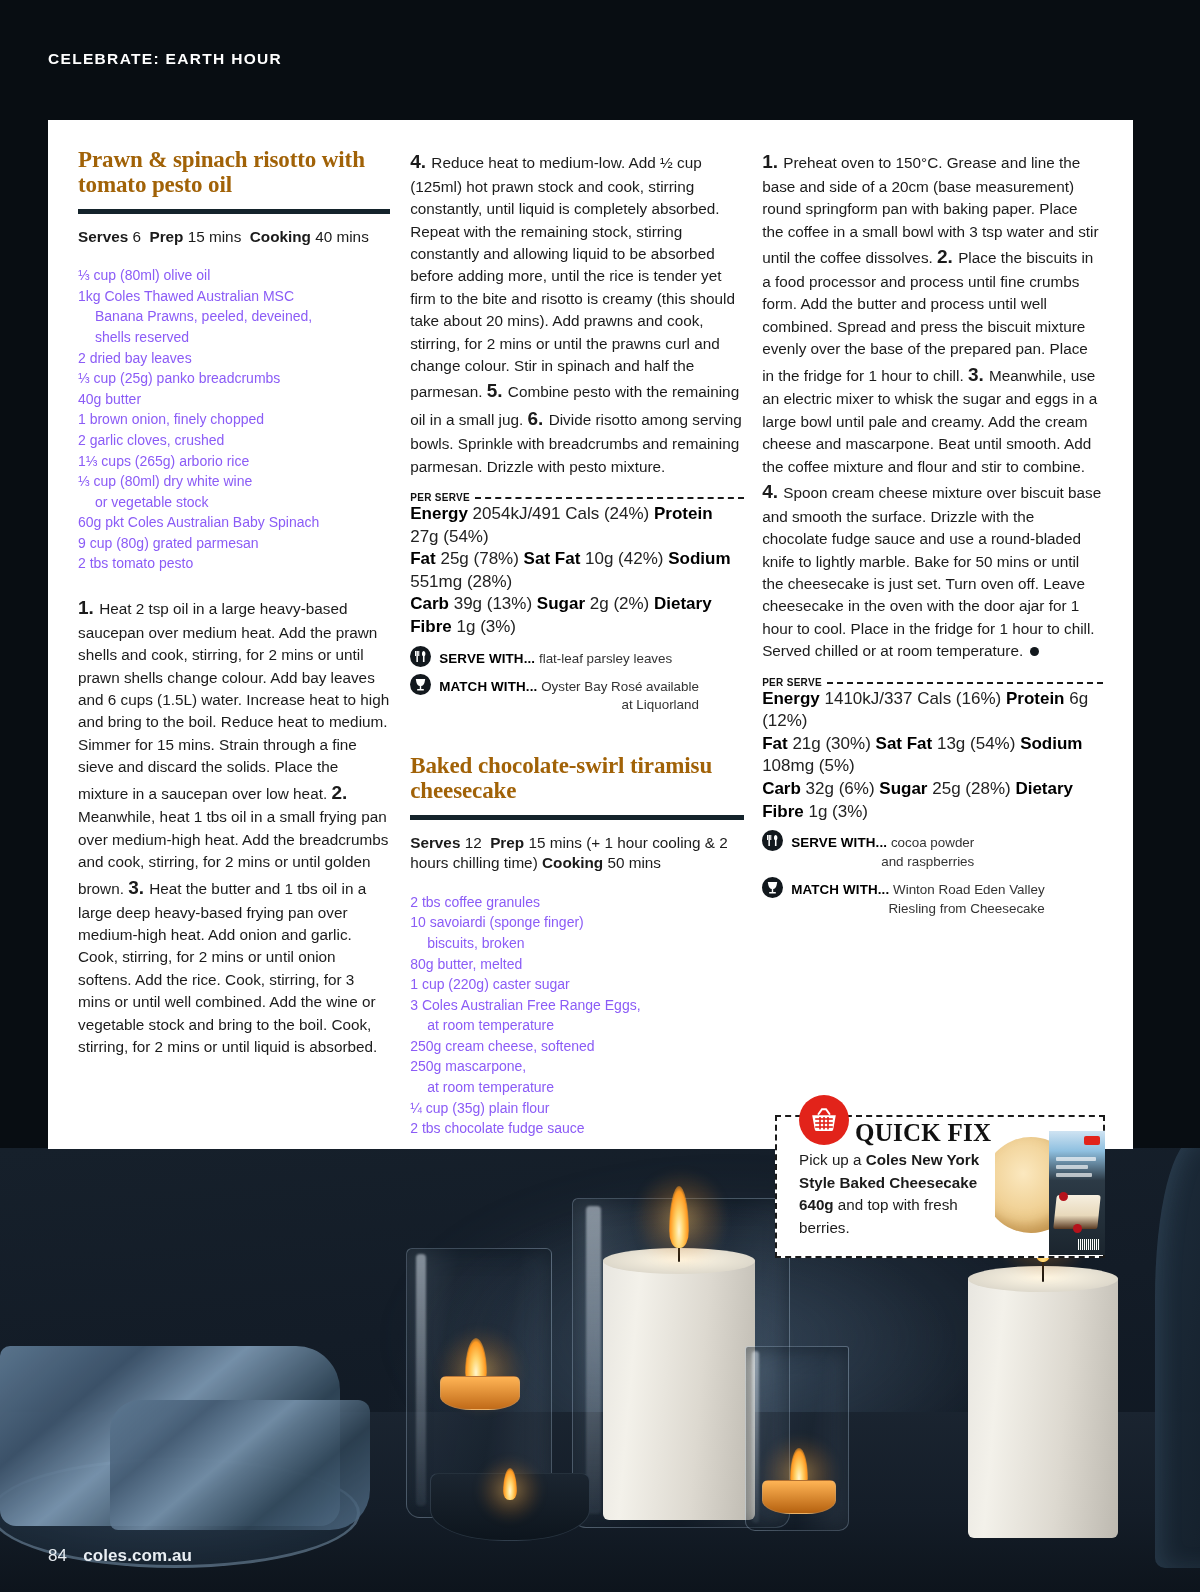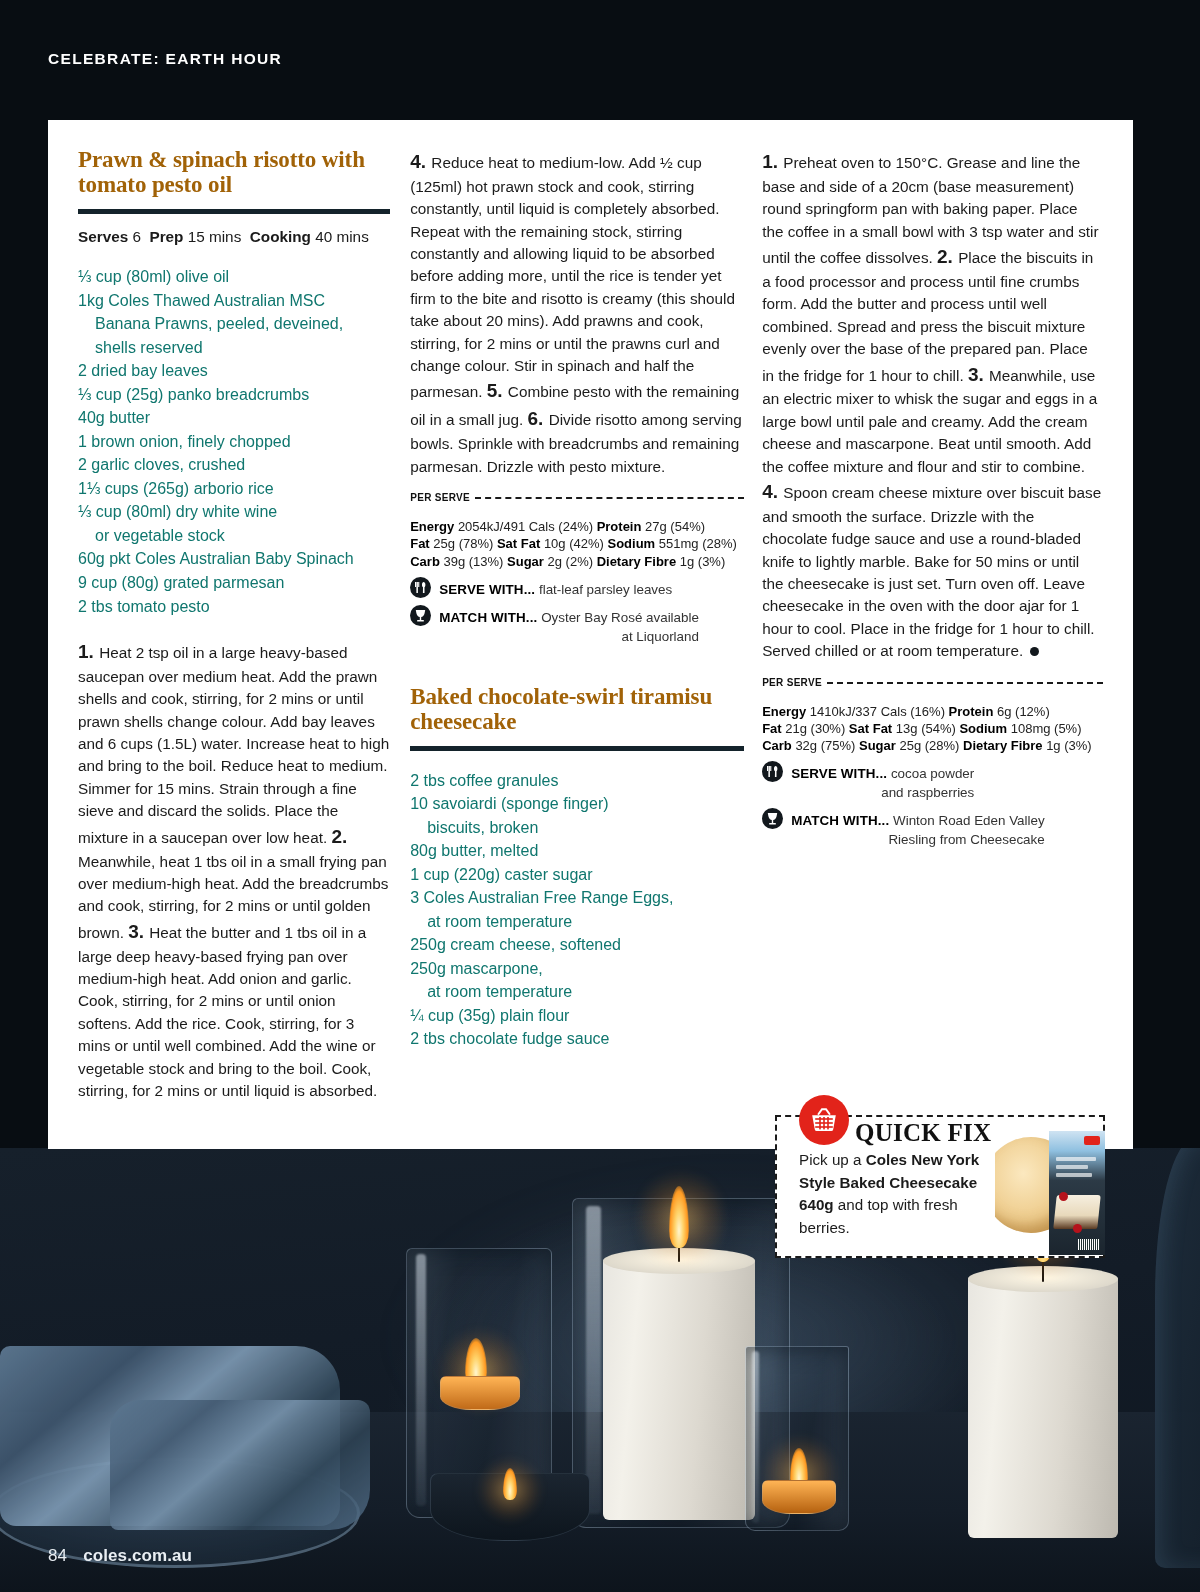--- a/index.html
+++ b/index.html
@@ -146,23 +146,23 @@
   .meta {
     font-size: 15.3px;
     color: #1b1b1b;
     line-height: 1.35;
     margin-bottom: 4px;
   }
   .meta b { font-weight: 700; }
 
   .ingredients {
     margin-top: 18px;
-    font-size: 16px;
+    font-size: 14px;
     line-height: 1.47;
-    color: #0f766e;
+    color: #8b5cf6;
   }
   .ingredients li { list-style: none; }
   .ingredients li.indent { padding-left: 17px; }
 
   .steps {
     margin-top: 20px;
     font-size: 15.3px;
     line-height: 1.465;
     color: #1b1b1b;
     text-align: left;
@@ -188,24 +188,24 @@
   .per-serve-label {
     font-size: 10px; font-weight: 700; letter-spacing: .03em; color: #111;
     white-space: nowrap;
   }
   .dash-line {
     flex: 1; height: 0;
     border-top: 2.2px dashed #1a1a1a;
     margin-top: 2px;
   }
   .nutri-lines {
-    font-size: 13px;
+    font-size: 17px;
     line-height: 1.33;
     color: #222;
-    margin-top: 15px;
+    margin-top: 0;
   }
   .nutri-lines b { font-weight: 700; color: #000; }
 
   .with-row {
     display: flex; align-items: flex-start; gap: 8px;
     margin-top: 9px;
     font-size: 13.4px;
     line-height: 1.3;
     color: #333;
   }
@@ -417,20 +417,28 @@
             <span>Oyster Bay Rosé available</span>
             <div class="with-cont">at Liquorland</div>
           </span>
         </div>
       </div>
 
       <div style="height:40px"></div>
 
       <div class="recipe-title">Baked chocolate-swirl tiramisu cheesecake</div>
       <div class="rule"></div>
+      <div class="meta">
+        <b>Serves</b>
+        <span>12</span>&nbsp;
+        <b>Prep</b>
+        <span>15 mins (+ 1 hour cooling &amp; 2 hours chilling time)</span>
+        <b>Cooking</b>
+        <span>50 mins</span>
+      </div>
       <ul class="ingredients" id="r2-ingredients">
           <li class="">2 tbs coffee granules</li>
           <li class="">10 savoiardi (sponge finger)</li>
           <li class="indent">biscuits, broken</li>
           <li class="">80g butter, melted</li>
           <li class="">1 cup (220g) caster sugar</li>
           <li class="">3 Coles Australian Free Range Eggs,</li>
           <li class="indent">at room temperature</li>
           <li class="">250g cream cheese, softened</li>
           <li class="">250g mascarpone,</li>
@@ -444,21 +452,21 @@
       <div class="steps" id="r2-steps" style="margin-top:0"><div style="display: inline;"><span class="num">1. </span><span>Preheat oven to 150°C. Grease and line the base and side of a 20cm (base measurement) round springform pan with baking paper. Place the coffee in a small bowl with 3 tsp water and stir until the coffee dissolves. </span></div><div style="display: inline;"><span class="num">2. </span><span>Place the biscuits in a food processor and process until fine crumbs form. Add the butter and process until well combined. Spread and press the biscuit mixture evenly over the base of the prepared pan. Place in the fridge for 1 hour to chill. </span></div><div style="display: inline;"><span class="num">3. </span><span>Meanwhile, use an electric mixer to whisk the sugar and eggs in a large bowl until pale and creamy. Add the cream cheese and mascarpone. Beat until smooth. Add the coffee mixture and flour and stir to combine. </span></div><div style="display: inline;"><span class="num">4. </span><span>Spoon cream cheese mixture over biscuit base and smooth the surface. Drizzle with the chocolate fudge sauce and use a round-bladed knife to lightly marble. Bake for 50 mins or until the cheesecake is just set. Turn oven off. Leave cheesecake in the oven with the door ajar for 1 hour to cool. Place in the fridge for 1 hour to chill. Served chilled or at room temperature. </span></div><span class="endmark"></span></div>
 
       <div class="nutrition">
         <div class="per-serve-row">
           <span class="per-serve-label">PER SERVE</span>
           <span class="dash-line"></span>
         </div>
         <div class="nutri-lines" id="r2-nutri">
             <div><b>Energy </b><span>1410kJ/337 Cals (16%) </span><b>Protein </b><span>6g (12%)</span></div>
             <div><b>Fat </b><span>21g (30%) </span><b>Sat Fat </b><span>13g (54%) </span><b>Sodium </b><span>108mg (5%)</span></div>
-            <div><b>Carb </b><span>32g (75%) </span><b>Sugar </b><span>25g (28%) </span><b>Dietary Fibre </b><span>1g (3%)</span></div>
+            <div><b>Carb </b><span>32g (6%) </span><b>Sugar </b><span>25g (28%) </span><b>Dietary Fibre </b><span>1g (3%)</span></div>
           </div>
 
         <div class="with-row">
           <span class="badge-icon">
             <svg width="21" height="21" viewBox="0 0 21 21" aria-hidden="true">
               <rect x="6.4" y="5" width="1.5" height="11" fill="#fff"></rect>
               <rect x="5" y="5" width="1.1" height="5" fill="#fff"></rect>
               <rect x="8.2" y="5" width="1.1" height="5" fill="#fff"></rect>
               <path d="M13.6 5 c2 0 2.4 4 .9 5.2 L14.5 16 h-1.6 l.1-5.8 C11.4 9 11.8 5 13.6 5 z" fill="#fff"></path>
             </svg>

